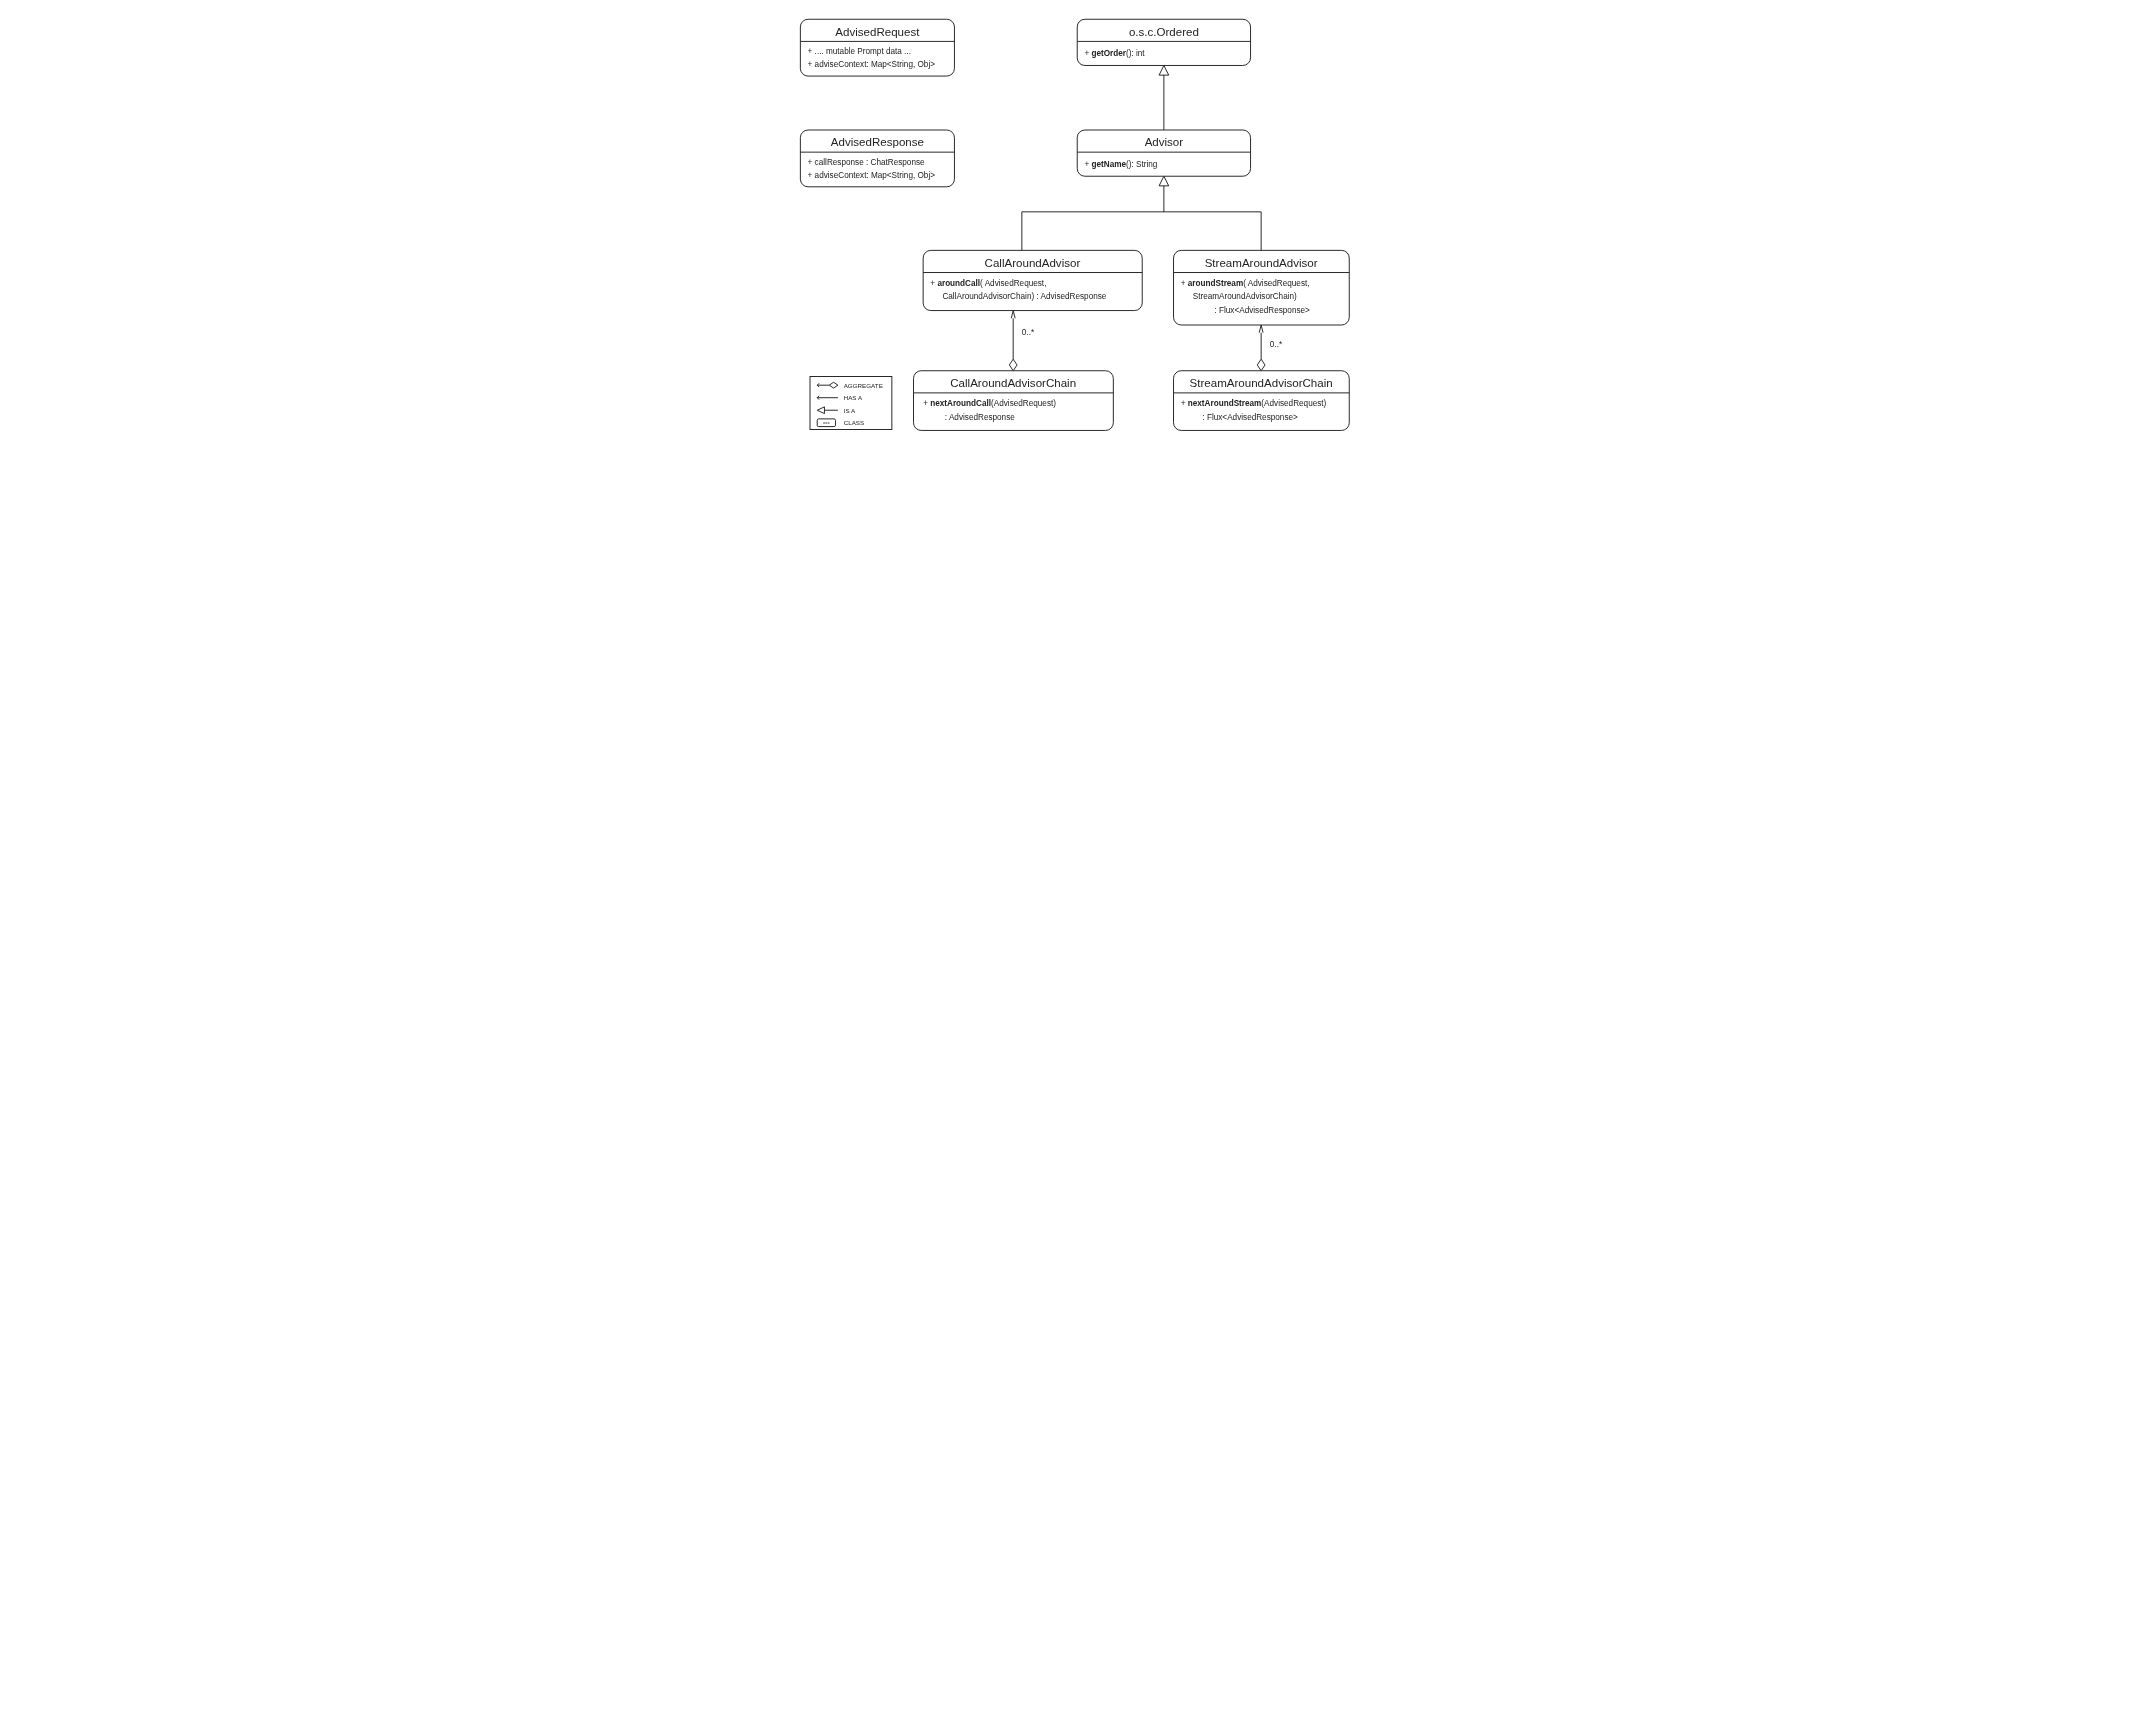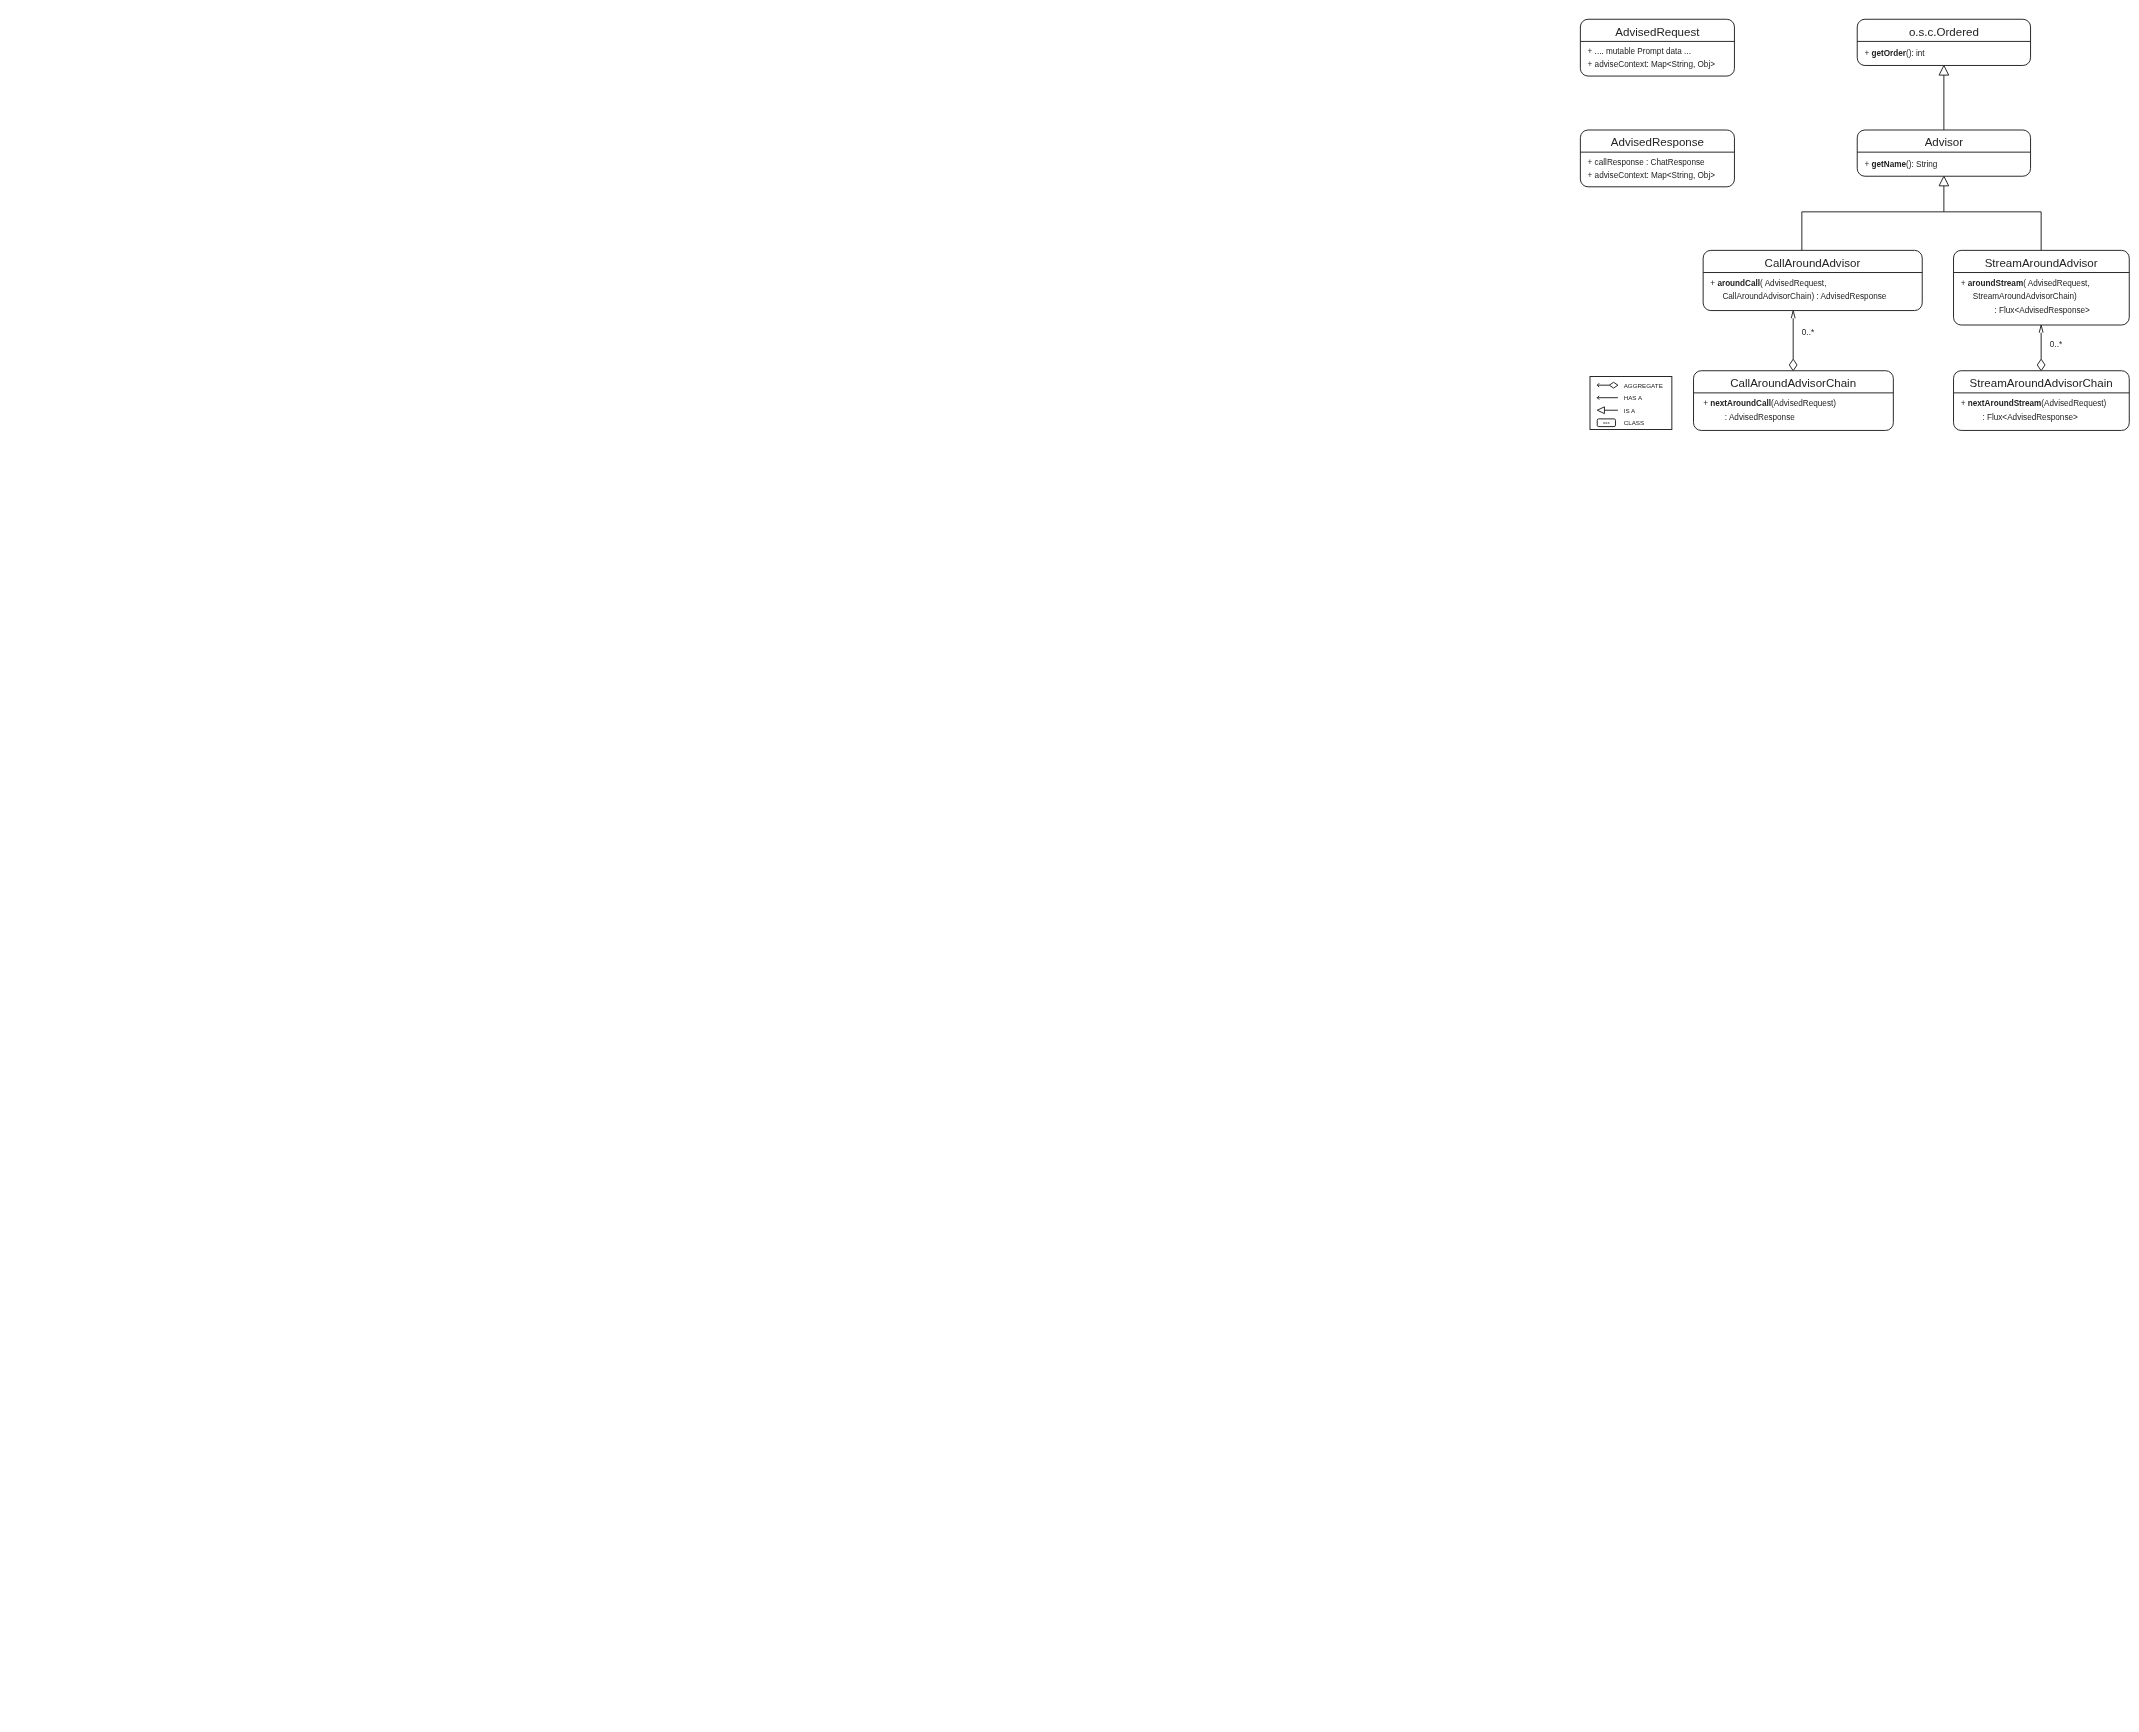--- a/index.html
+++ b/index.html
@@ -1,16 +1,16 @@
 <!DOCTYPE html>
 <html style="font-size:7.7px"><head>
 <meta charset="utf-8">
 <style>
   html,body{margin:0;padding:0;background:#fff;font-family:"Segoe UI",Arial,Helvetica,sans-serif;color:#222;}
-  .stage-wrap{width:100%;display:flex;justify-content:flex-end;}
+  .stage-wrap{width:100%;display:flex;justify-content:center;}
   svg{display:block;}
   .cls-title{font-size:24px;text-anchor:middle;fill:#222;}
   .cls-attr{font-size:17px;fill:#222;}
   .cls-attr .bold{font-weight:700;}
   .legend-txt{font-size:13px;fill:#222;}
   .legend-mini{font-size:9px;fill:#222;text-anchor:middle;}
   .mult{font-size:17px;fill:#222;}
 </style>
 </head>
 <body>

